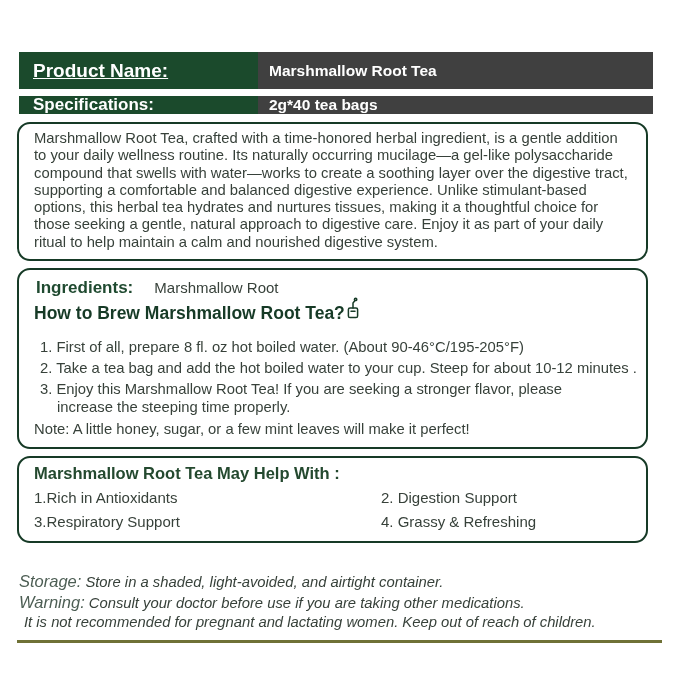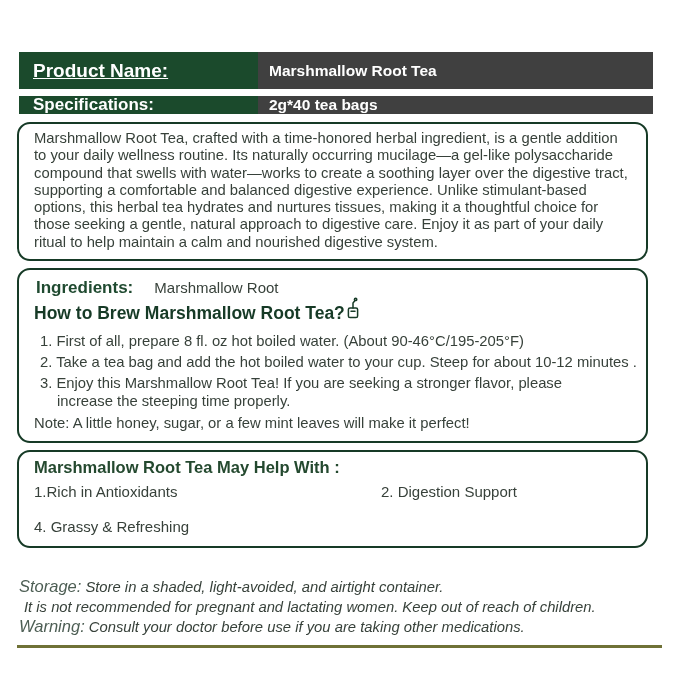--- a/index.html
+++ b/index.html
@@ -35,33 +35,33 @@
     padding: 6px 12px 8px 15px;
     font-size: 14.8px; line-height: 17.3px;
     overflow: visible;
   }
   .desc-box p { margin: 0; }
 
   .brew-box { margin-top: 7px; padding-top: 7px; line-height: 18px; }
   .ing-line { margin: 2px 0 4px 2px; }
   .ing-label { color: #1f4a30; font-weight: 700; font-size: 17px; }
   .ing-value { font-size: 15px; margin-left: 21px; }
-  .howto-line { display: flex; align-items: center; gap: 0; margin: 1px 0 8px 0; }
+  .howto-line { display: flex; align-items: center; gap: 0; margin: 1px 0 14px 0; }
   .howto-title { color: #163a26; font-weight: 700; font-size: 17.5px; }
   .teabag { flex: 0 0 auto; margin-top: -4px; }
   .step { margin: 3px 0 3px 6px; padding-left: 17px; text-indent: -17px; }
   .step.nowrap { white-space: nowrap; }
   .step.step3 { max-width: 580px; }
   .note-line { margin: 4px 0 1px 0; }
 
   .help-box { margin-top: 7px; padding-top: 5px; padding-bottom: 10px; }
   .help-title { color: #24492f; font-weight: 700; font-size: 16.5px; margin: 2px 0 6px 0; }
   .help-grid {
     display: grid; grid-template-columns: 347px 1fr;
-    row-gap: 16px; font-size: 15px; line-height: 19px;
+    row-gap: 5px; font-size: 15px; line-height: 19px;
   }
 
   
   .footer { margin: 29px 0 0 19px; width: 648px; font-style: italic; }
   .foot-line { font-size: 14.8px; line-height: 19.3px; }
   .foot-label { font-size: 16.5px; color: #4d5e54; }
   .foot-text { margin-left: 4px; }
   .foot-line.cont { padding-left: 5px; }
 
   .divider { width: 645px; height: 3px; background: #6f7136; margin: 8px 0 0 17px; }
@@ -104,29 +104,30 @@
     <div class="step nowrap">2. Take a tea bag and add the hot boiled water to your cup. Steep for about 10-12 minutes .</div>
     <div class="step step3">3. Enjoy this Marshmallow Root Tea! If you are seeking a stronger flavor, please increase the steeping time properly.</div>
     <div class="note-line">Note: A little honey, sugar, or a few mint leaves will make it perfect!</div>
   </div>
 
   <div class="box help-box">
     <div class="help-title">Marshmallow Root Tea May Help With :</div>
     <div class="help-grid">
       <div>1.Rich in Antioxidants</div>
       <div>2. Digestion Support</div>
+      <div>3.Respiratory Support</div>
       <div>4. Grassy &amp; Refreshing</div>
     </div>
   </div>
 
   <div class="footer">
     <div class="foot-line">
       <span class="foot-label">Storage:</span><span class="foot-text">Store in a shaded, light-avoided, and airtight container.</span>
     </div>
-    <div class="foot-line cont">It is not recommended for pregnant and lactating women. Keep out of reach of children.</div>
     <div class="foot-line">
       <span class="foot-label">Warning:</span><span class="foot-text">Consult your doctor before use if you are taking other medications.</span>
     </div>
+    <div class="foot-line cont">It is not recommended for pregnant and lactating women. Keep out of reach of children.</div>
   </div>
 
   <div class="divider"></div>
 
 </div>
 
 </body></html>

